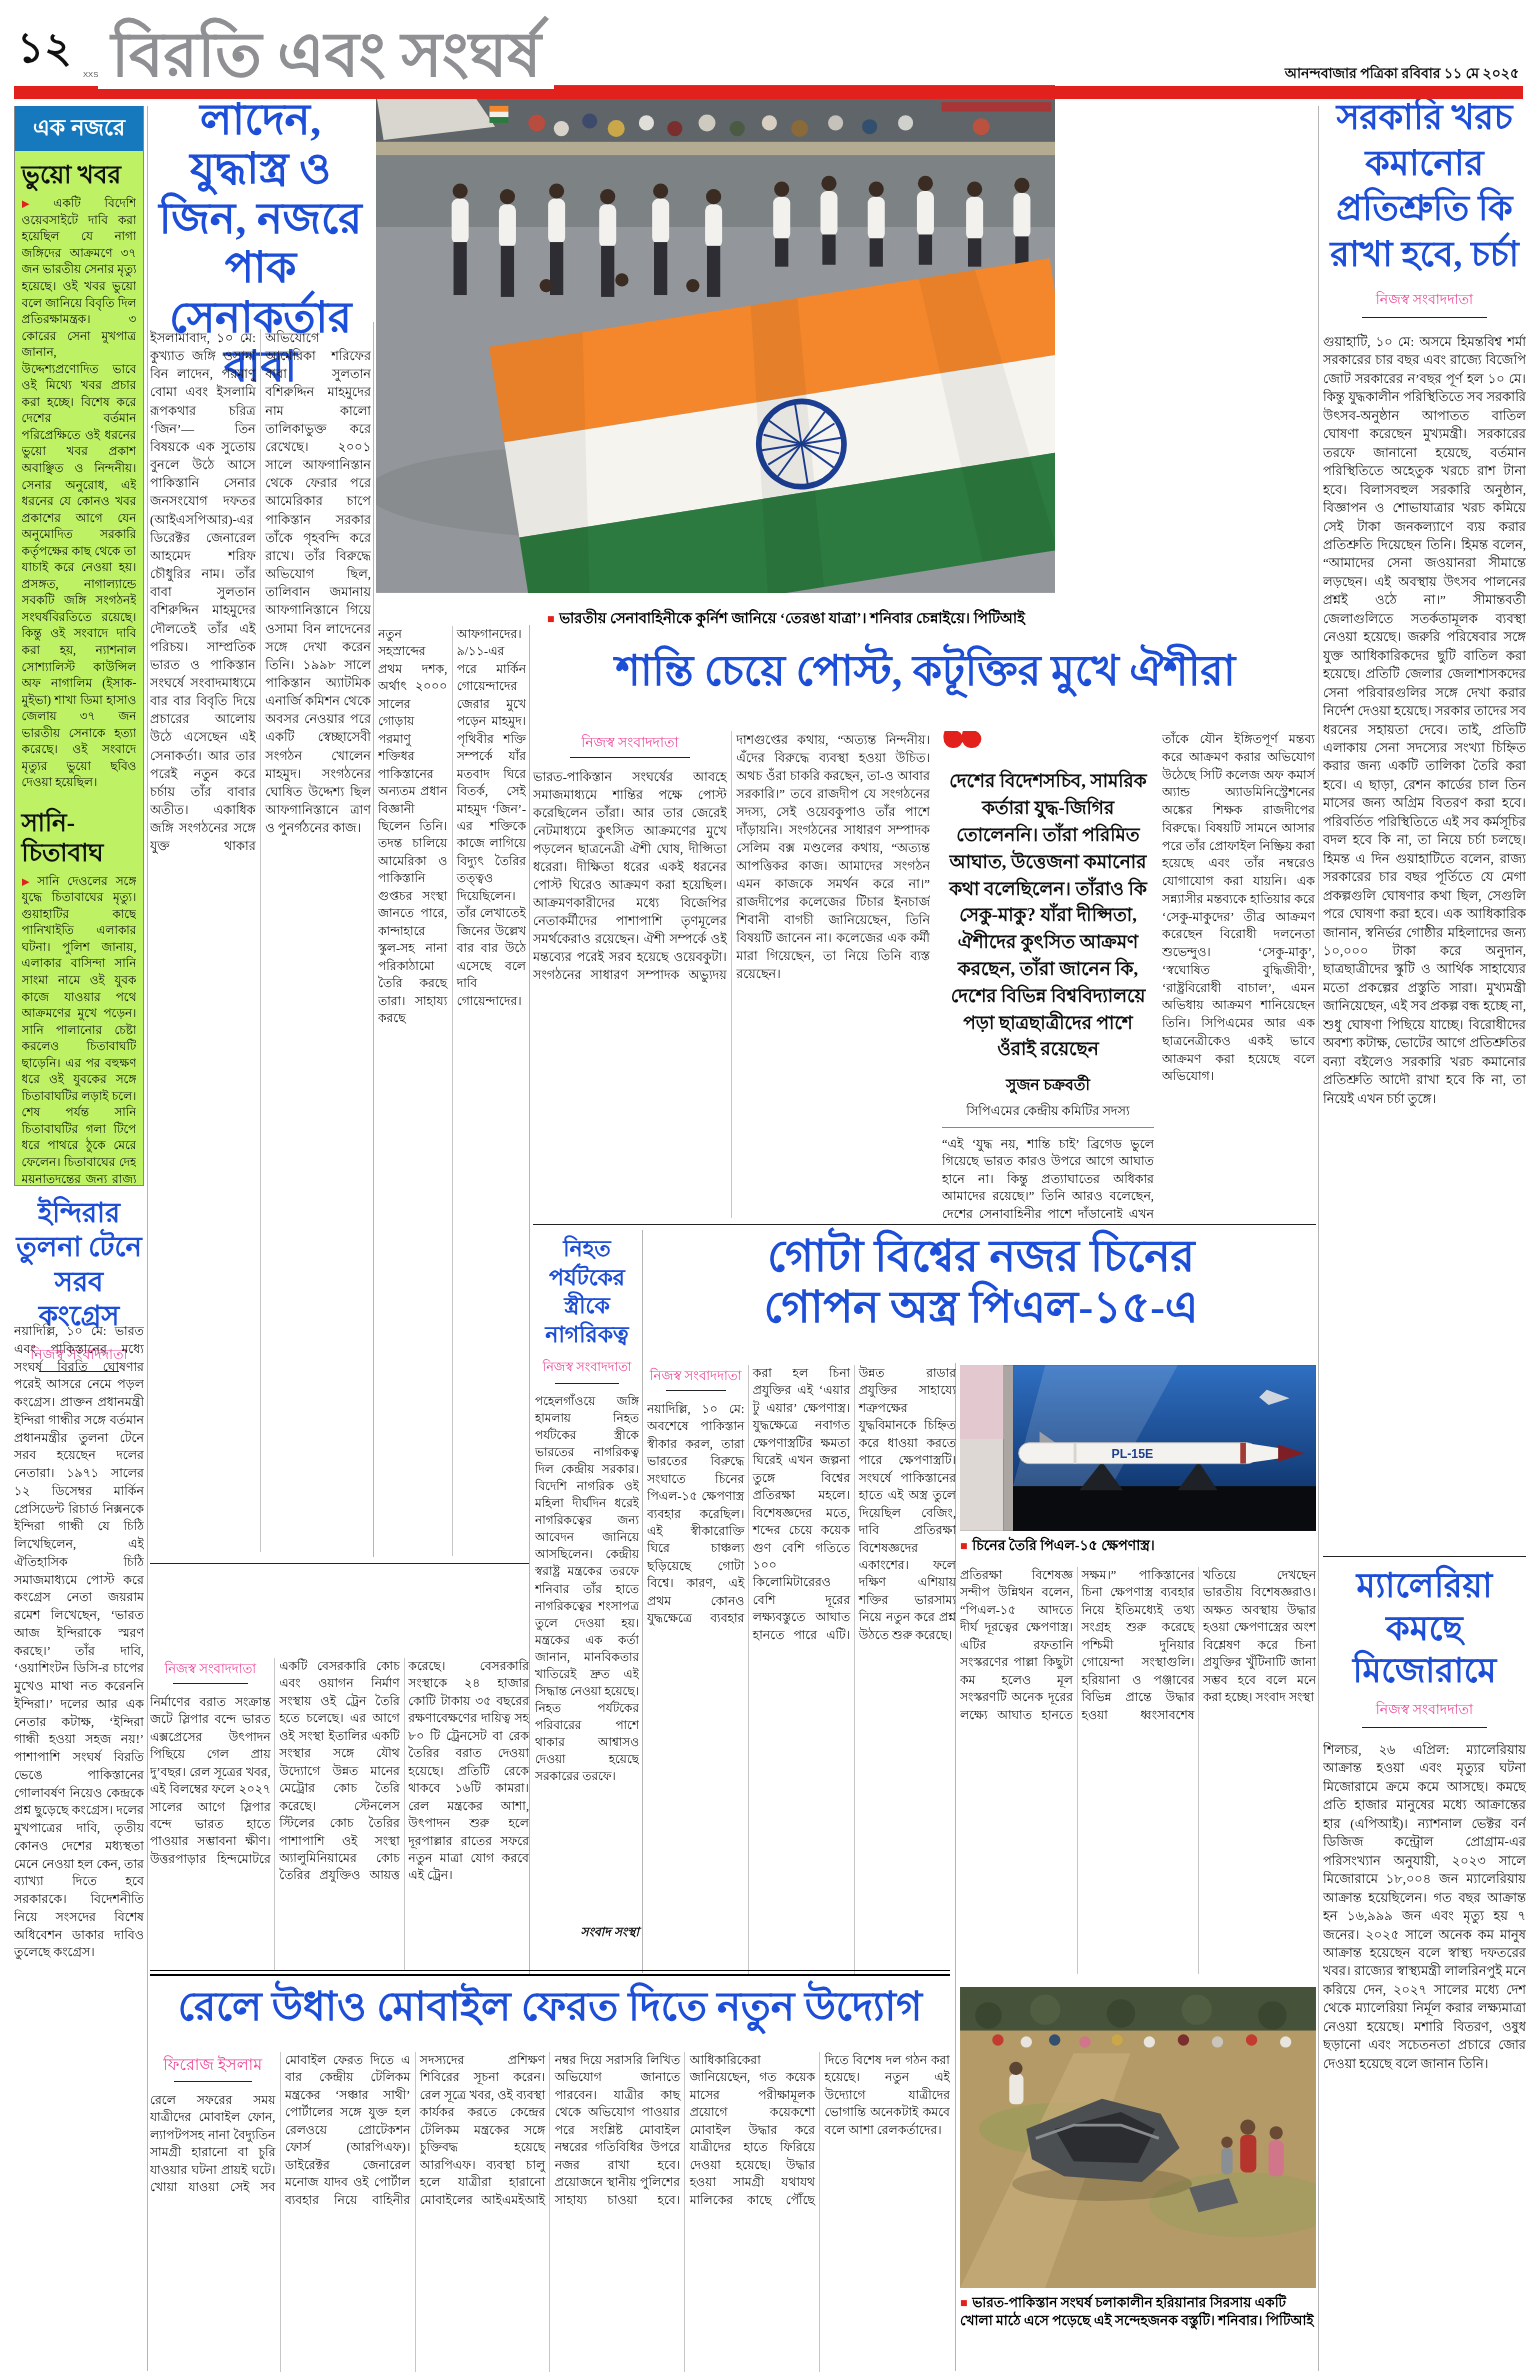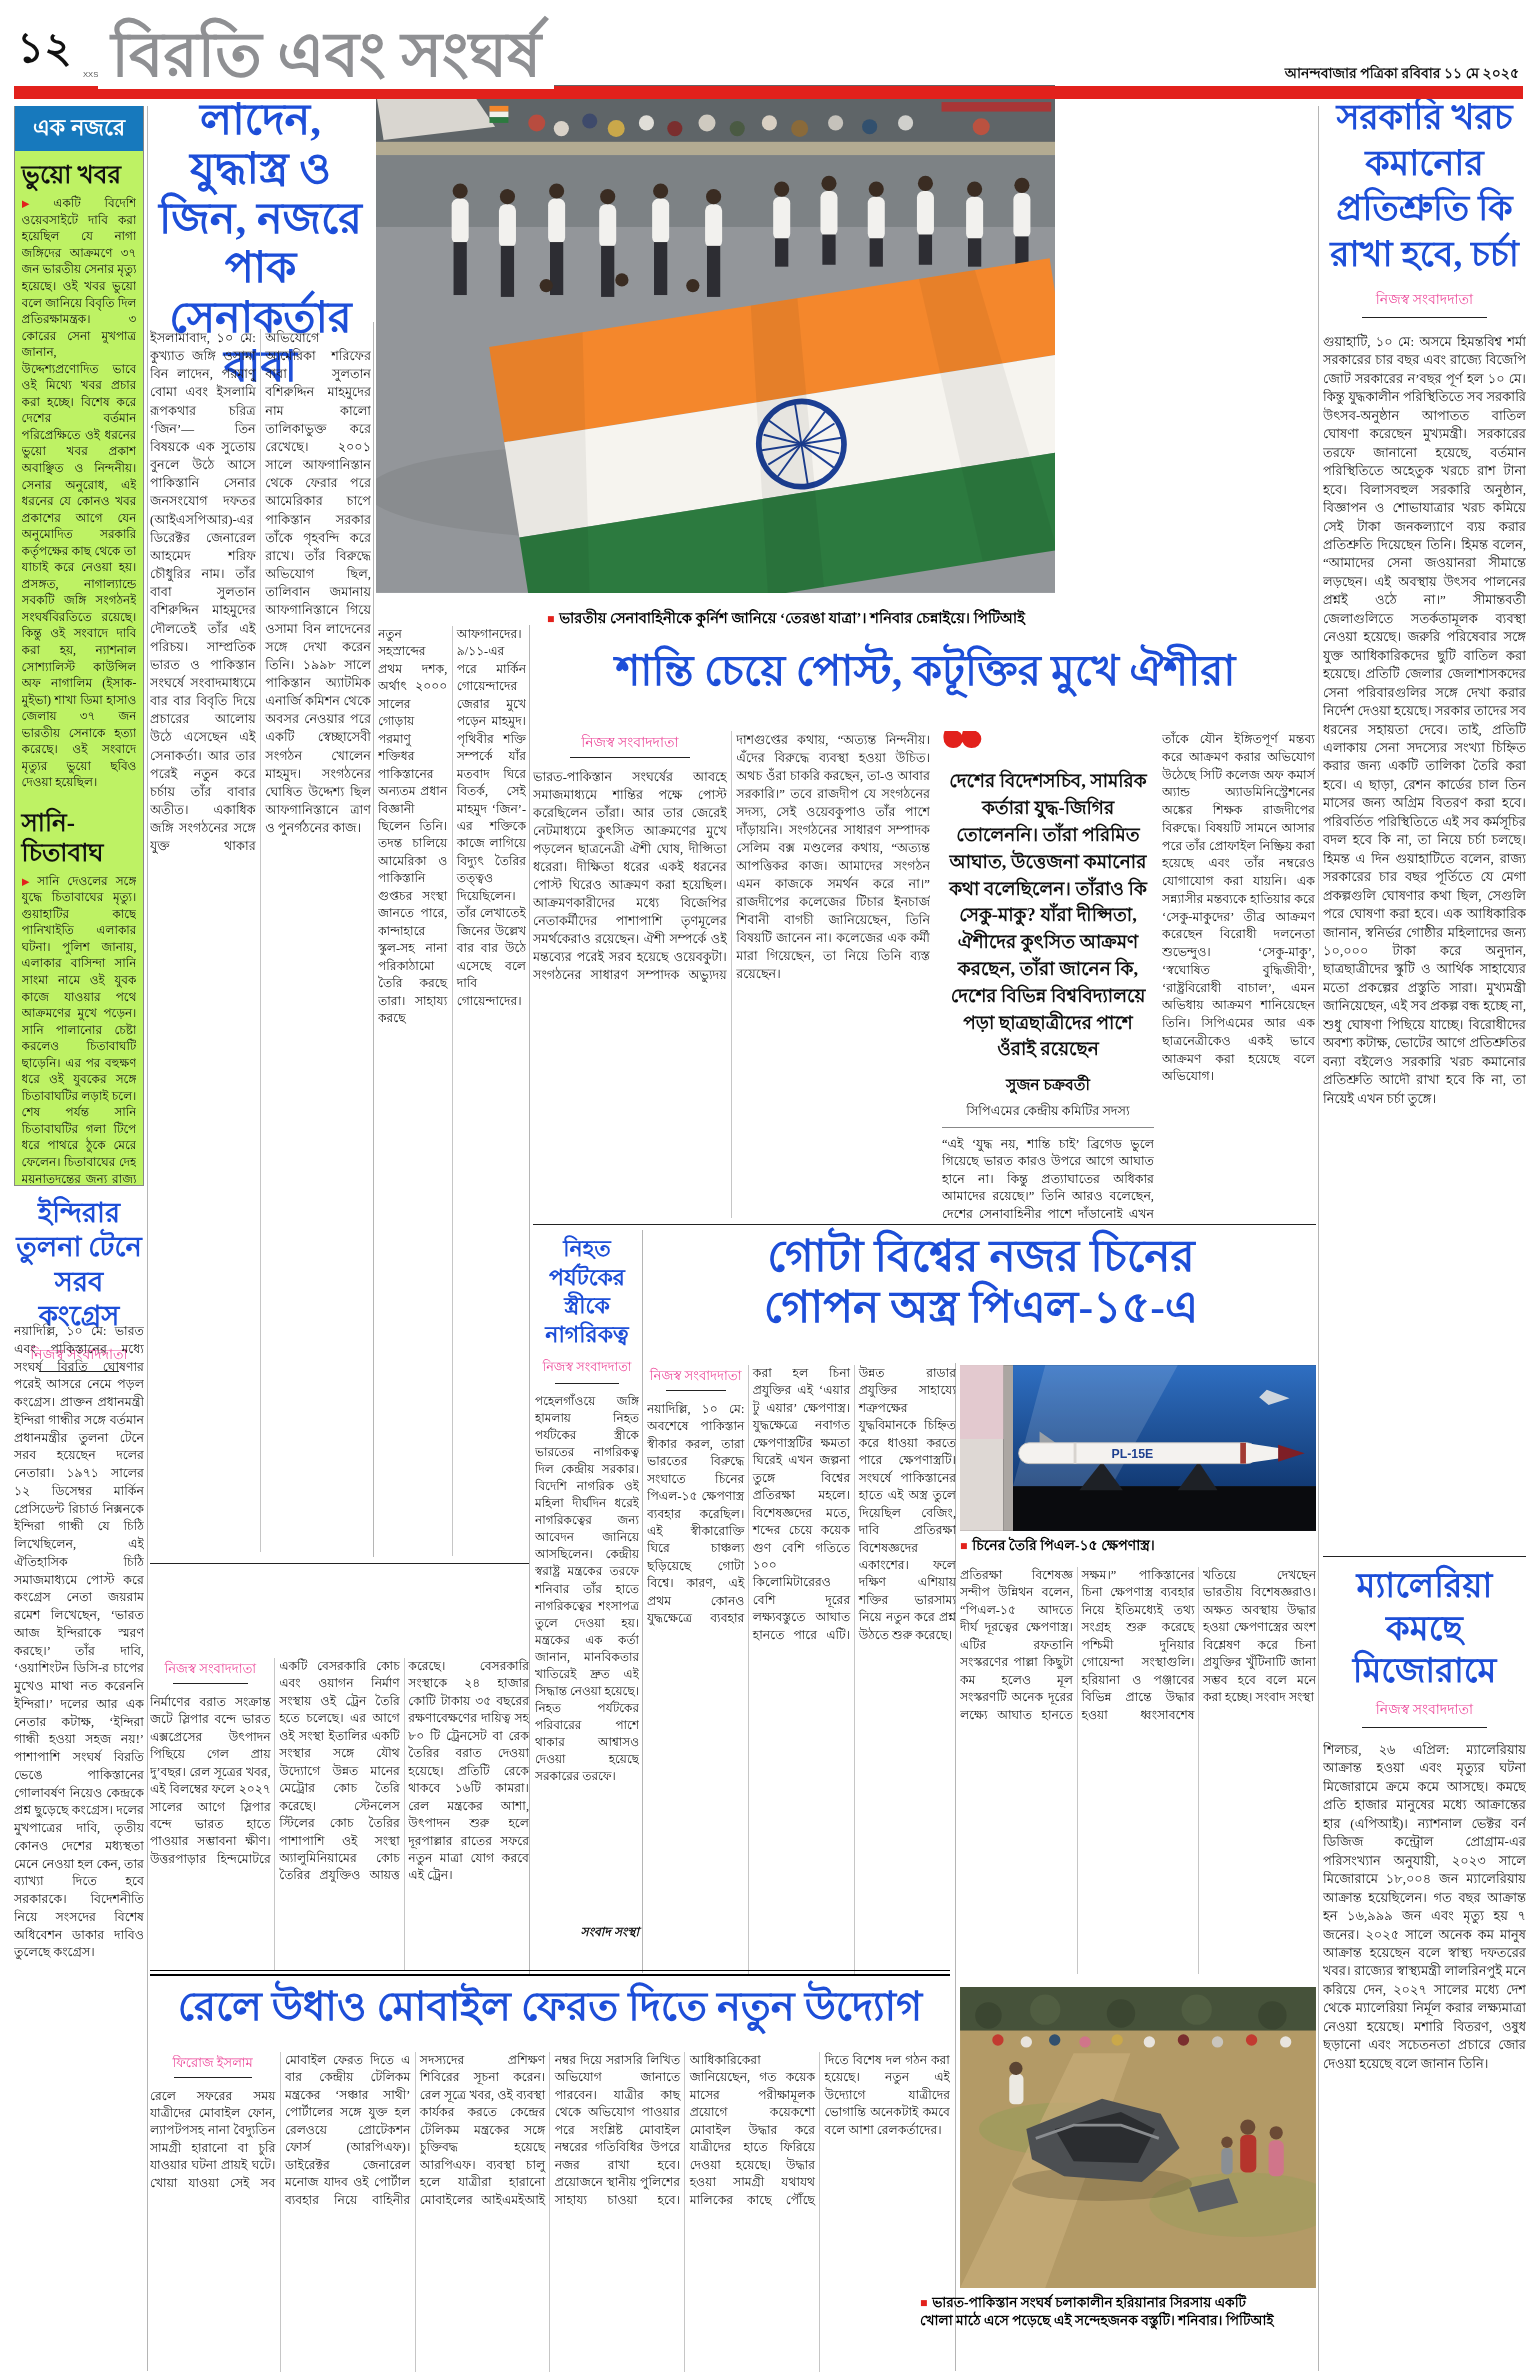--- a/index.html
+++ b/index.html
@@ -273,21 +273,21 @@
         <span>নিজস্ব সংবাদদাতা</span><span class="bl-rule"></span>
       </div>
       <span>নির্মাণের বরাত সংক্রান্ত জটে স্লিপার বন্দে ভারত এক্সপ্রেসের উৎপাদন পিছিয়ে গেল প্রায় দু’বছর। রেল সূত্রের খবর, এই বিলম্বের ফলে ২০২৭ সালের আগে স্লিপার বন্দে ভারত হাতে পাওয়ার সম্ভাবনা ক্ষীণ। উত্তরপাড়ার হিন্দমোটরে একটি বেসরকারি কোচ এবং ওয়াগন নির্মাণ সংস্থায় ওই ট্রেন তৈরি হতে চলেছে। এর আগে ওই সংস্থা ইতালির একটি সংস্থার সঙ্গে যৌথ উদ্যোগে উন্নত মানের মেট্রোর কোচ তৈরি করেছে। স্টেনলেস স্টিলের কোচ তৈরির পাশাপাশি ওই সংস্থা অ্যালুমিনিয়ামের কোচ তৈরির প্রযুক্তিও আয়ত্ত করেছে। বেসরকারি সংস্থাকে ২৪ হাজার কোটি টাকায় ৩৫ বছরের রক্ষণাবেক্ষণের দায়িত্ব সহ ৮০ টি ট্রেনসেট বা রেক তৈরির বরাত দেওয়া হয়েছে। প্রতিটি রেকে থাকবে ১৬টি কামরা। রেল মন্ত্রকের আশা, উৎপাদন শুরু হলে দূরপাল্লার রাতের সফরে নতুন মাত্রা যোগ করবে এই ট্রেন।</span>
     </div>
   </div>
 
   <div class="abs double-rule" style="left:150px;top:1970px;width:800px;"></div>
   <div class="abs headline center" style="left:150px;top:1984px;width:800px;font-size:40px;">রেলে উধাও মোবাইল ফেরত দিতে নতুন উদ্যোগ</div>
   <div class="abs" style="left:150px;top:2052px;width:800px;height:320px;overflow:hidden;">
     <div class="body-text cols6" style="height:320px;font-size:12.3px;">
-      <div class="byline" style="font-size:13px;">
+      <div class="byline" style="font-size:16px;">
         <span>ফিরোজ ইসলাম</span><span class="bl-rule"></span>
       </div>
       <span>রেলে সফরের সময় যাত্রীদের মোবাইল ফোন, ল্যাপটপসহ নানা বৈদ্যুতিন সামগ্রী হারানো বা চুরি যাওয়ার ঘটনা প্রায়ই ঘটে। খোয়া যাওয়া সেই সব মোবাইল ফেরত দিতে এ বার কেন্দ্রীয় টেলিকম মন্ত্রকের ‘সঞ্চার সাথী’ পোর্টালের সঙ্গে যুক্ত হল রেলওয়ে প্রোটেকশন ফোর্স (আরপিএফ)। ডাইরেক্টর জেনারেল মনোজ যাদব ওই পোর্টাল ব্যবহার নিয়ে বাহিনীর সদস্যদের প্রশিক্ষণ শিবিরের সূচনা করেন। রেল সূত্রে খবর, ওই ব্যবস্থা কার্যকর করতে কেন্দ্রের টেলিকম মন্ত্রকের সঙ্গে চুক্তিবদ্ধ হয়েছে আরপিএফ। ব্যবস্থা চালু হলে যাত্রীরা হারানো মোবাইলের আইএমইআই নম্বর দিয়ে সরাসরি লিখিত অভিযোগ জানাতে পারবেন। যাত্রীর কাছ থেকে অভিযোগ পাওয়ার পরে সংশ্লিষ্ট মোবাইল নম্বরের গতিবিধির উপরে নজর রাখা হবে। প্রয়োজনে স্থানীয় পুলিশের সাহায্য চাওয়া হবে। আধিকারিকেরা জানিয়েছেন, গত কয়েক মাসের পরীক্ষামূলক প্রয়োগে কয়েকশো মোবাইল উদ্ধার করে যাত্রীদের হাতে ফিরিয়ে দেওয়া হয়েছে। উদ্ধার হওয়া সামগ্রী যথাযথ মালিকের কাছে পৌঁছে দিতে বিশেষ দল গঠন করা হয়েছে। নতুন এই উদ্যোগে যাত্রীদের ভোগান্তি অনেকটাই কমবে বলে আশা রেলকর্তাদের।</span>
     </div>
   </div>
 
   <div class="abs" style="left:960px;top:1987px;width:356px;height:301px;overflow:hidden;">
     <svg viewBox="0 0 376 318" width="356" height="301">
       <rect width="376" height="318" fill="#b39a66"></rect>
       <rect width="376" height="46" fill="#46523a"></rect>
@@ -321,21 +321,21 @@
           <circle cx="304" cy="148" r="8" fill="#6b4a35"></circle>
         <rect x="326" y="162" width="16" height="38" rx="6" fill="#d0758a"></rect>
           <circle cx="334" cy="154" r="7" fill="#6b4a35"></circle>
         <rect x="52" y="92" width="15" height="32" rx="5" fill="#ece9e2"></rect>
           <circle cx="59" cy="86" r="7" fill="#5a4433"></circle>
         <rect x="276" y="170" width="12" height="28" rx="5" fill="#8a8f94"></rect>
           <circle cx="282" cy="164" r="6" fill="#6b4a35"></circle>
       </g>
     </svg>
   </div>
-  <div class="abs caption" style="left:920px;top:2294px;width:356px;font-size:13.7px;">
+  <div class="abs caption" style="left:960px;top:2294px;width:356px;font-size:13.7px;">
     <span class="marker">■</span><span>ভারত-পাকিস্তান সংঘর্ষ চলাকালীন হরিয়ানার সিরসায় একটি খোলা মাঠে এসে পড়েছে এই সন্দেহজনক বস্তুটি। শনিবার। পিটিআই</span>
   </div>
 
   <div class="abs headline center" style="left:1323px;top:95px;width:203px;font-size:35px;line-height:1.3;">সরকারি খরচ
 কমানোর
 প্রতিশ্রুতি কি
 রাখা হবে, চর্চা</div>
   <div class="abs byline" style="left:1323px;top:286px;width:203px;">
     <span>নিজস্ব সংবাদদাতা</span><span class="bl-rule"></span>
   </div>

